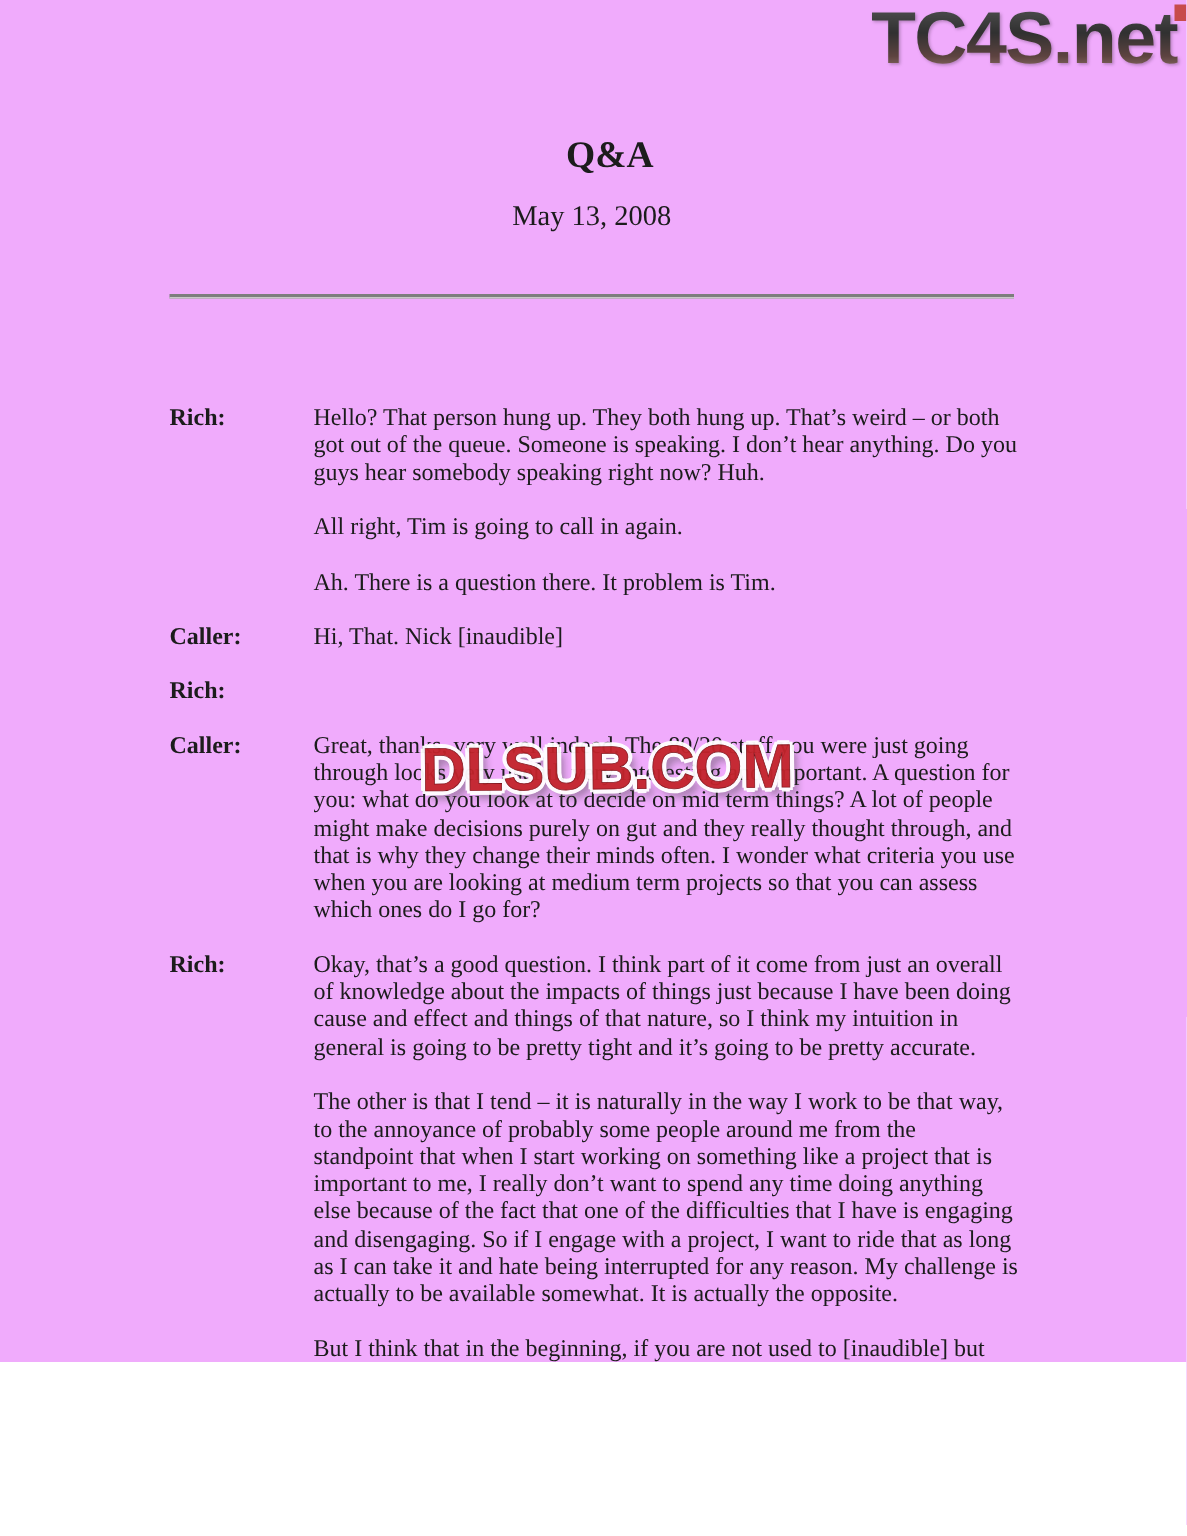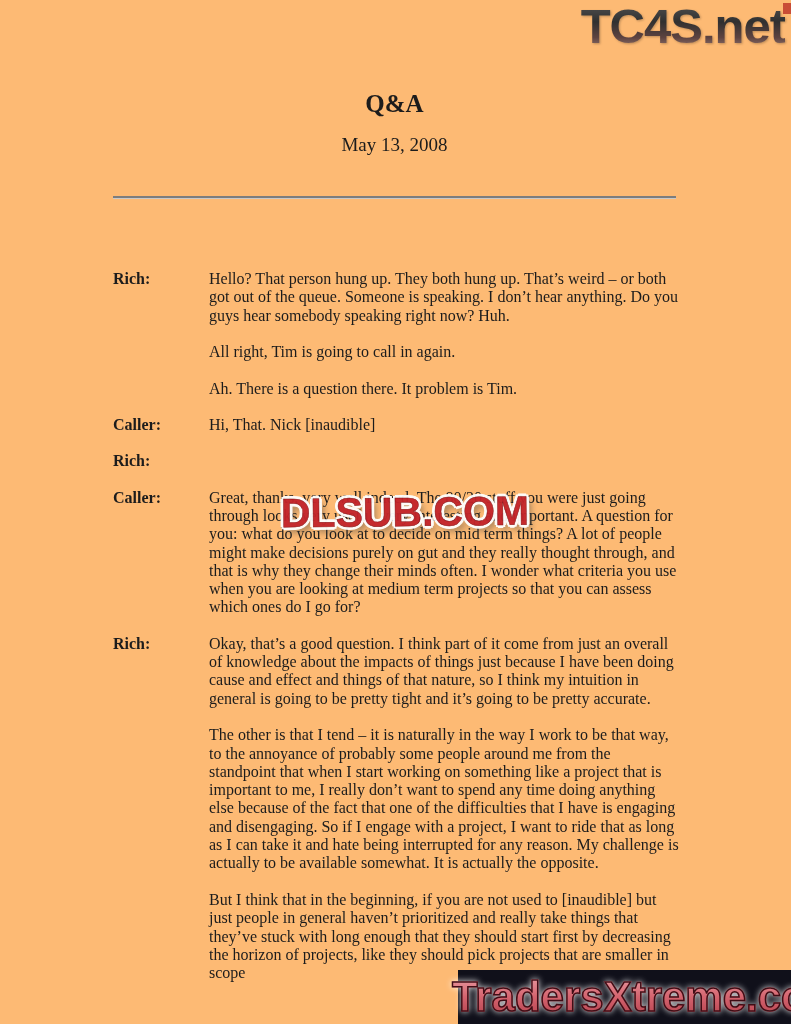--- a/index.html
+++ b/index.html
@@ -1,34 +1,34 @@
 <!DOCTYPE html>
 <html><head>
 <meta charset="utf-8">
 <style>
   html,body{margin:0;padding:0;}
   .doc{
-    position:relative;width:791px;height:1024px;background:#fdba74;overflow:hidden;
+    position:relative;width:791px;height:908px;background:#f0abfc;overflow:hidden;
     font-family:"Liberation Serif", serif;color:#1c1c1c;
   }
   
   .tc4s{
     position:absolute;top:0px;right:6px;
     font-family:"Liberation Sans", sans-serif;font-weight:bold;
     font-size:49px;letter-spacing:-1px;line-height:52px;
     background:linear-gradient(180deg,#565656 0%,#303030 42%,#5d4340 72%,#a3827a 100%);
     -webkit-background-clip:text;background-clip:text;color:transparent;
     filter:drop-shadow(1px 1px 1px rgba(0,0,0,0.25));
   }
   .corner-accent{
     position:absolute;top:3px;right:0;width:8px;height:11px;
     background:#c0392b;opacity:.85;
   }
   .title{
-    position:absolute;top:90px;left:113px;width:563px;text-align:center;
+    position:absolute;top:90px;left:125px;width:563px;text-align:center;
     font-size:25px;font-weight:bold;
   }
   .date{
     position:absolute;top:134px;left:113px;width:563px;text-align:center;
     font-size:19px;
   }
   .rule{
     position:absolute;top:196px;left:113px;width:563px;height:2px;
     background:#7d7d7d;border-bottom:1px solid #c9c9c9;
   }

